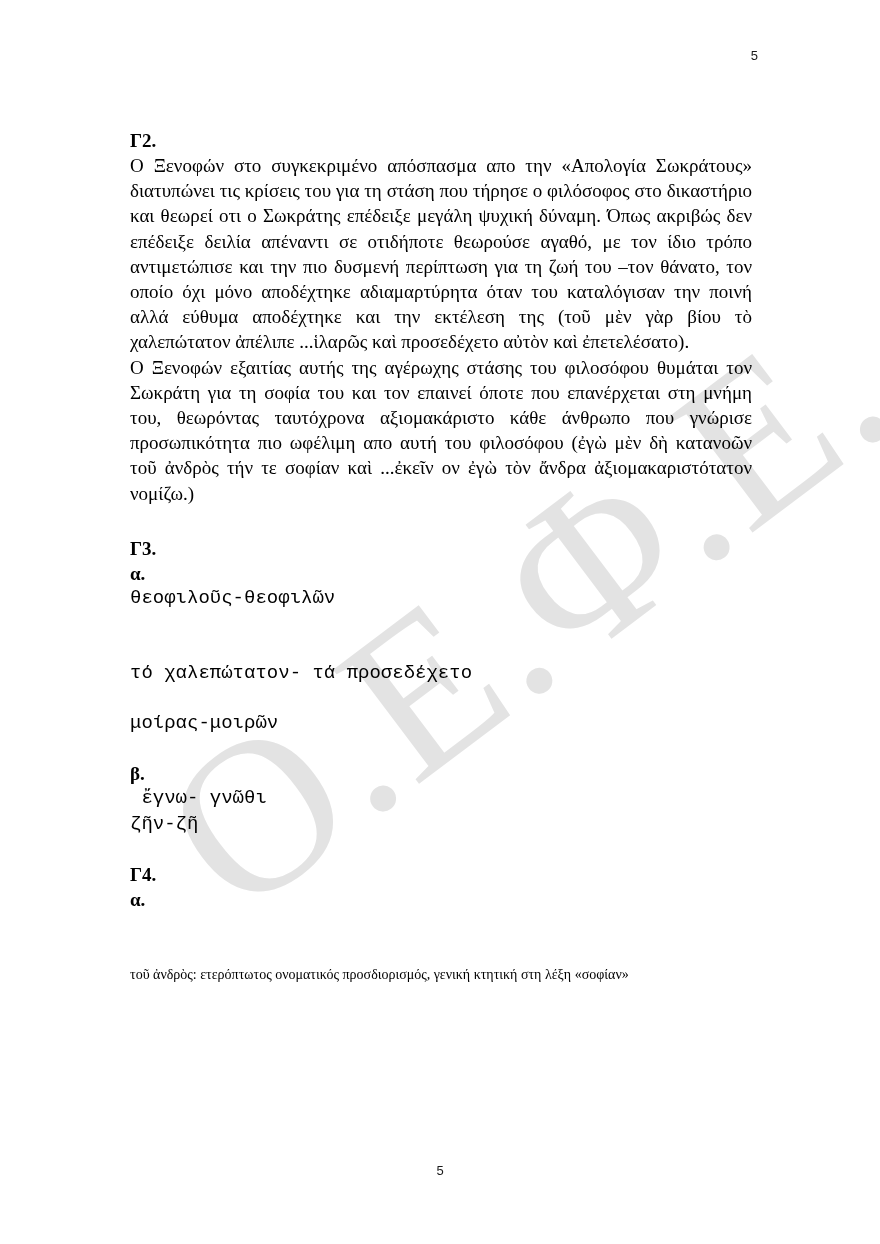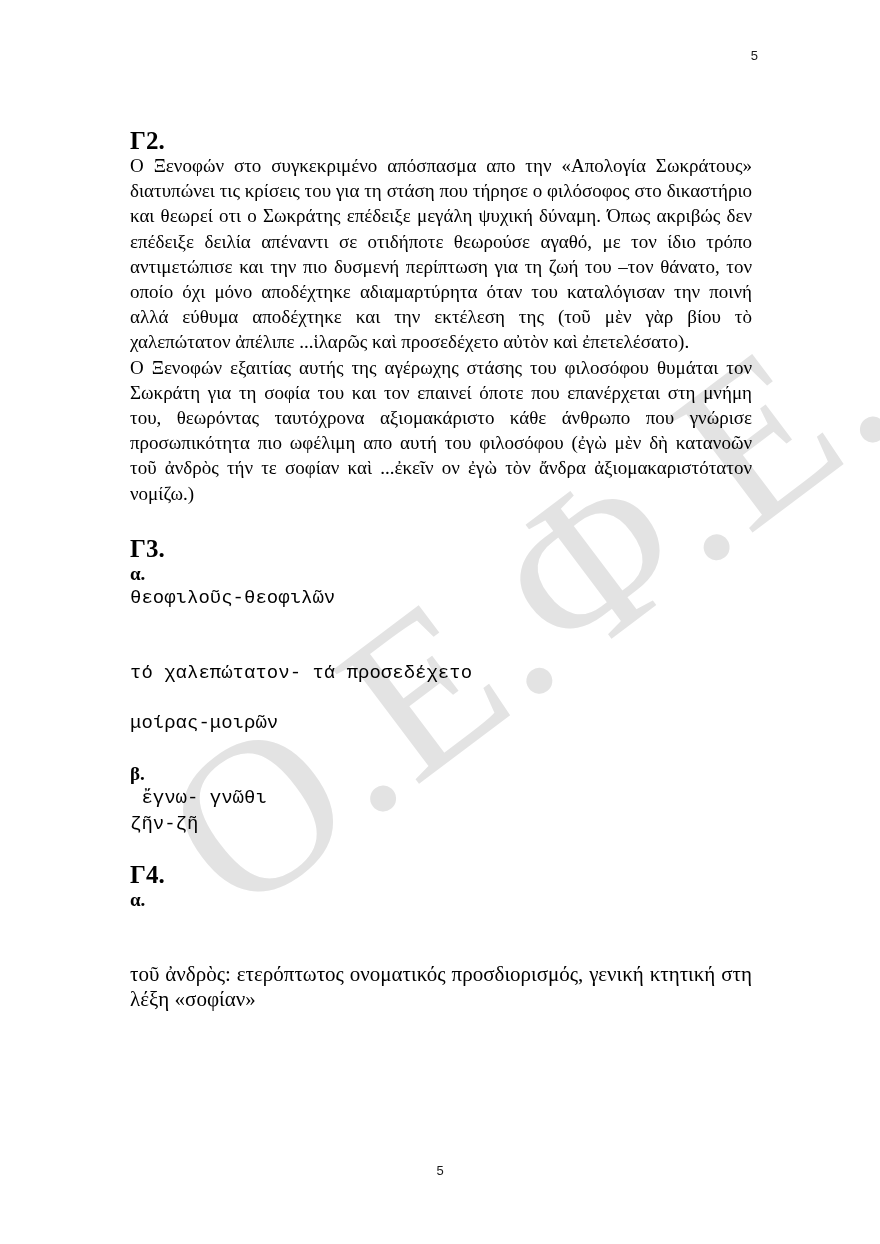--- a/index.html
+++ b/index.html
@@ -73,40 +73,40 @@
   
   .content {
     position: absolute;
     left: 130px;
     top: 128px;
     width: 622px;
     z-index: 2;
   }
   .section-heading {
     font-weight: bold;
-    font-size: 25px;
+    font-size: 19px;
     line-height: 25px;
     margin: 0;
   }
   .sub-heading {
     font-weight: bold;
     font-size: 19px;
     line-height: 25px;
     margin: 0;
   }
   p.para {
     margin: 0;
     font-size: 19px;
     line-height: 25.2px;
     text-align: justify;
     text-justify: inter-word;
   }
   p.para-last-full {
     margin: 0;
-    font-size: 21px;
+    font-size: 14px;
     line-height: 25.2px;
     text-align: justify;
   }
   .plain-line {
     margin: 0;
     font-size: 19px;
     line-height: 25.2px;
     white-space: pre-wrap;
     font-family: Liberation Mono, monospace;
   }

